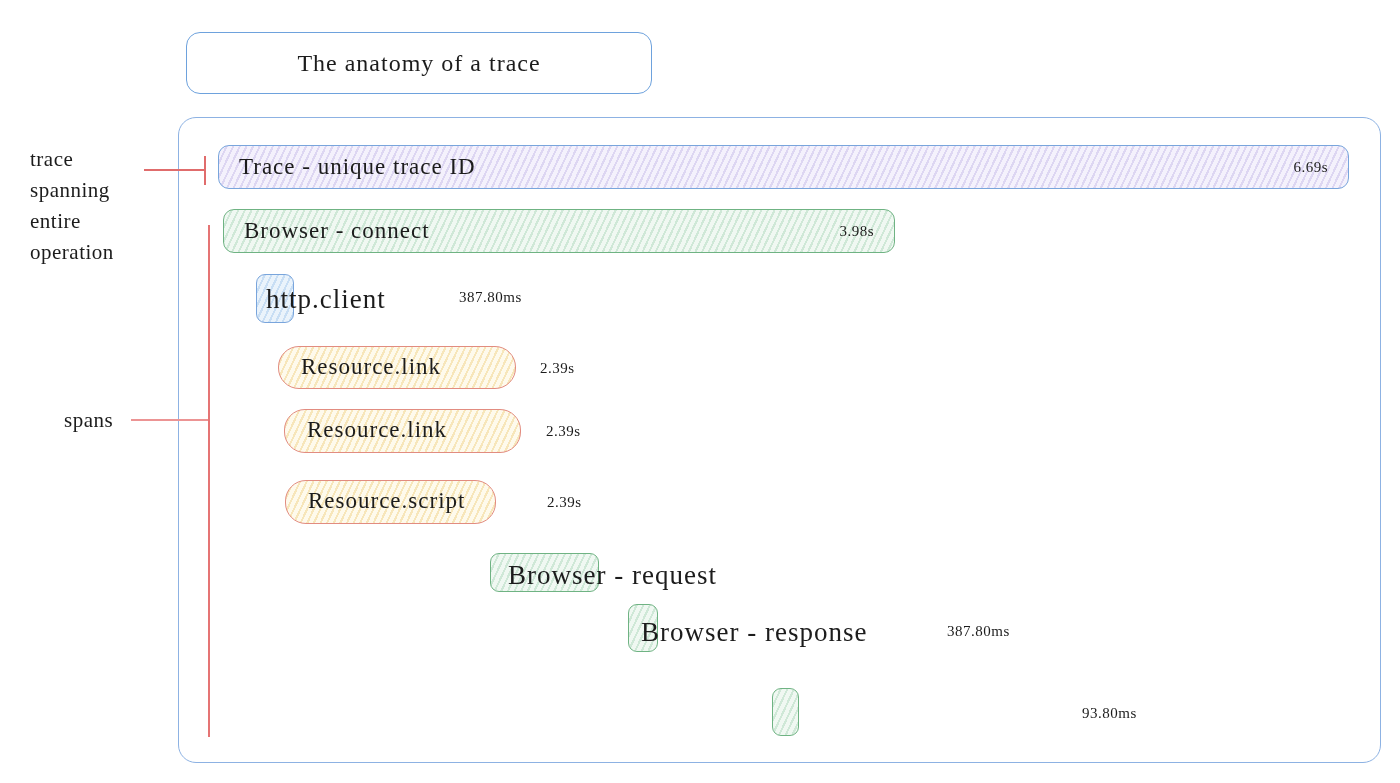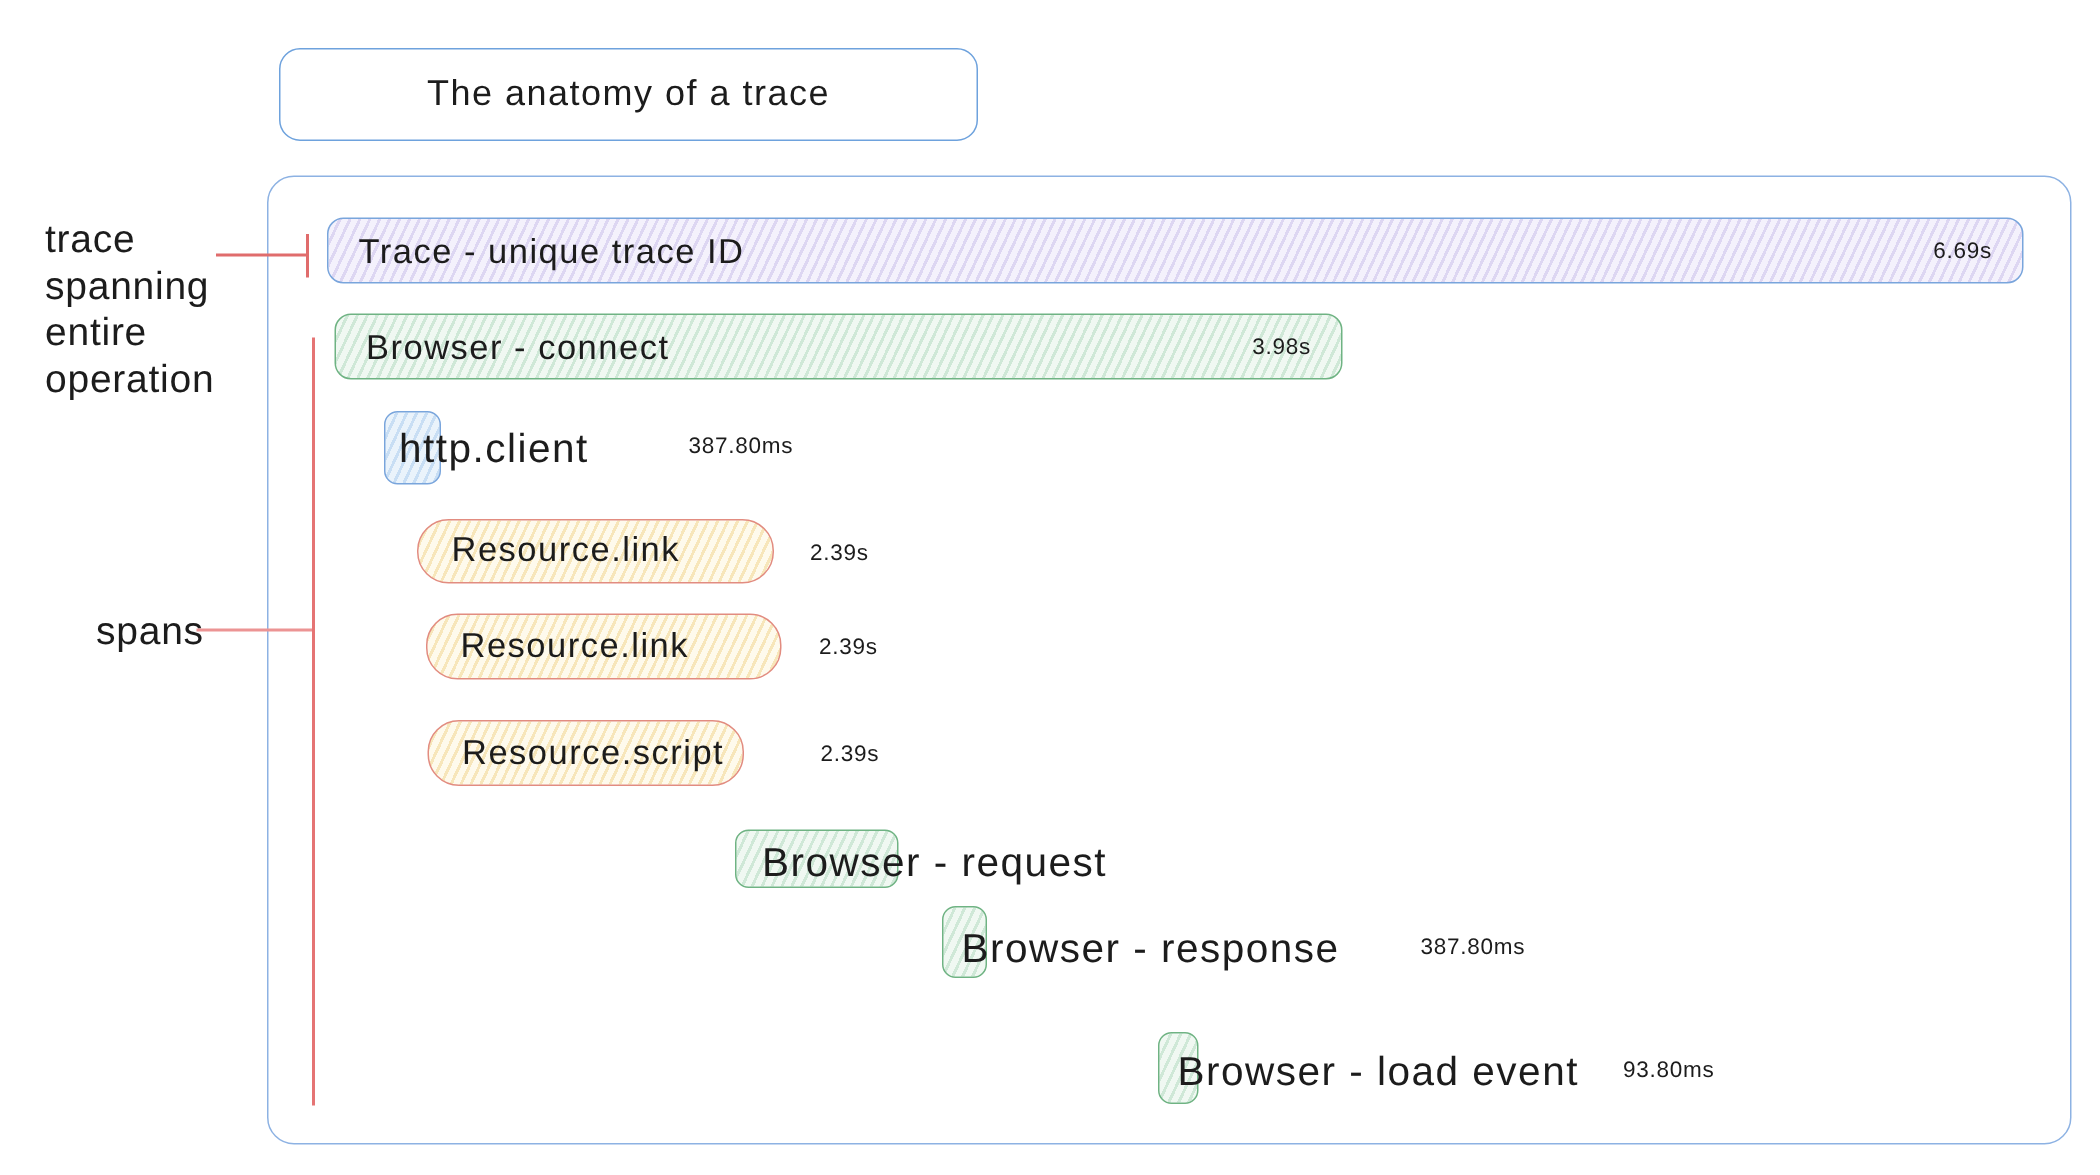--- a/index.html
+++ b/index.html
@@ -1,18 +1,18 @@
 <!DOCTYPE html>
 <html><head>
 <meta charset="utf-8">
 <style>
   html,body { margin:0; padding:0; background:#ffffff; }
   #canvas {
     position:relative; width:1400px; height:783px; background:#ffffff;
-    font-family:Liberation Sans, sans-serif; color:#1c1c1c; overflow:hidden;
+    font-family:Liberation Serif, serif; color:#1c1c1c; overflow:hidden;
   }
   .abs { position:absolute; }
 
   
   .title-box {
     left:186px; top:32px; width:464px; height:60px;
     border:1.7px solid #6ea2dd; border-radius:14px; background:#fff;
     display:flex; align-items:center; justify-content:center;
   }
   .title-text { font-size:24px; letter-spacing:1px; }
@@ -60,21 +60,21 @@
   .float-time  { font-size:15px; letter-spacing:0.5px; white-space:nowrap; z-index:5; }
   .http-label { left:266px; top:284px; }
   .http-time  { left:459px; top:289px; }
   .req-label  { left:508px; top:560px; }
   .resp-label { left:641px; top:617px; }
   .resp-time  { left:947px; top:623px; }
   .load-label { left:785px; top:699px; }
   .load-time  { left:1082px; top:705px; }
 
   
-  .note { font-size:26px; letter-spacing:0.5px; line-height:31px; white-space:pre-line; }
+  .note { font-size:21px; letter-spacing:0.5px; line-height:31px; white-space:pre-line; }
   .trace-note { left:30px; top:144px; }
   .spans-note { left:64px; top:405px; }
 
   .hline { height:2px; background:#e06c6c; }
   .vline { width:2px;  background:#e06c6c; }
   .trace-hline { left:144px; top:169px; width:61px; }
   .trace-vtick { left:204px; top:156px; height:29px; }
   .spans-hline { left:131px; top:419px; width:79px; background:#ec9494; }
   .spans-vline { left:208px; top:225px; height:512px; background:#e57474; }
 </style>
@@ -129,16 +129,15 @@
   <span class="abs float-time res3-time">2.39s</span>
 
   <div class="abs small-box req-box fill-green b-green"></div>
   <span class="abs float-label req-label">Browser - request</span>
 
   <div class="abs small-box resp-box fill-green b-green"></div>
   <span class="abs float-label resp-label">Browser - response</span>
   <span class="abs float-time resp-time">387.80ms</span>
 
   <div class="abs small-box load-box fill-green b-green"></div>
-  <span class="abs float-label load-label">Browser - load event</span>
   <span class="abs float-time load-time">93.80ms</span>
 
 </div>
 
 </body></html>

